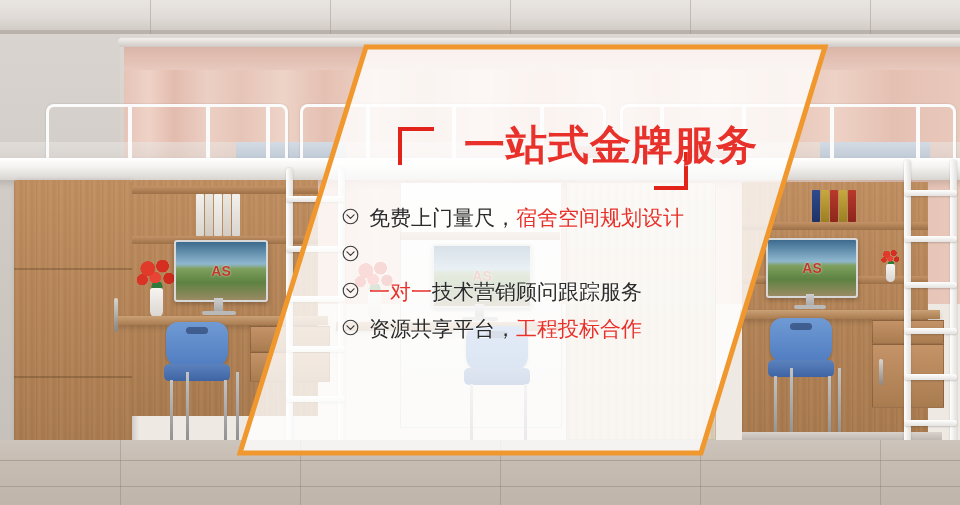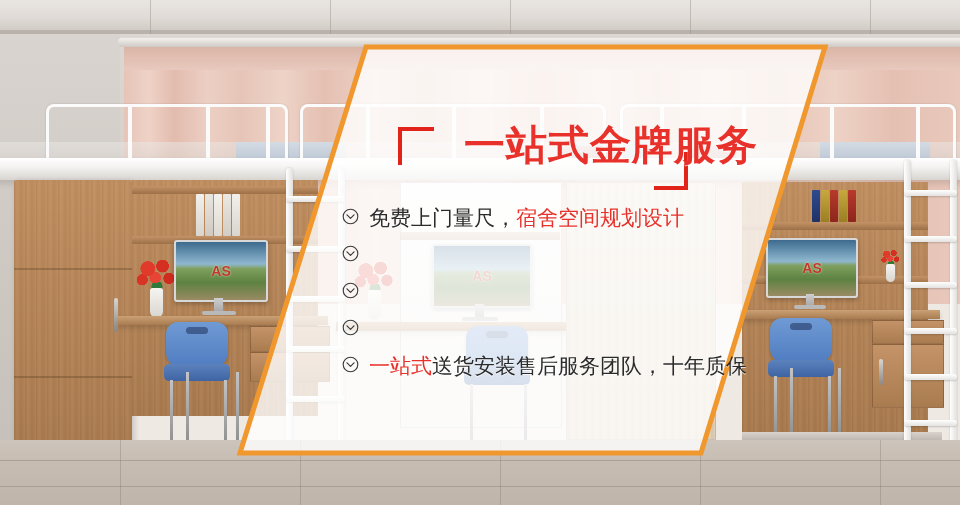--- a/index.html
+++ b/index.html
@@ -345,36 +345,29 @@
         </span>
       </div>
 
       <div class="bullet">
         <span class="bic">
           <svg width="17" height="17" viewBox="0 0 17 17">
             <circle cx="8.5" cy="8.5" r="7.3" fill="none" stroke="#3a3a3a" stroke-width="1.1"></circle>
             <path d="M5 6.8 L8.5 10.4 L12 6.8" fill="none" stroke="#3a3a3a" stroke-width="1.2" stroke-linecap="round" stroke-linejoin="round"></path>
           </svg>
         </span>
+        <span class="btxt"><span class="hl">一对一</span><span>技术营销顾问跟踪服务</span></span>
       </div>
 
       <div class="bullet">
         <span class="bic">
           <svg width="17" height="17" viewBox="0 0 17 17">
             <circle cx="8.5" cy="8.5" r="7.3" fill="none" stroke="#3a3a3a" stroke-width="1.1"></circle>
             <path d="M5 6.8 L8.5 10.4 L12 6.8" fill="none" stroke="#3a3a3a" stroke-width="1.2" stroke-linecap="round" stroke-linejoin="round"></path>
           </svg>
         </span>
+        <span class="btxt"><span>资源共享平台，</span><span class="hl">工程投标合作</span></span>
       </div>
 
-      <div class="bullet">
-        <span class="bic">
-          <svg width="17" height="17" viewBox="0 0 17 17">
-            <circle cx="8.5" cy="8.5" r="7.3" fill="none" stroke="#3a3a3a" stroke-width="1.1"></circle>
-            <path d="M5 6.8 L8.5 10.4 L12 6.8" fill="none" stroke="#3a3a3a" stroke-width="1.2" stroke-linecap="round" stroke-linejoin="round"></path>
-          </svg>
-        </span>
-        <span class="btxt"><span class="hl">一站式</span><span>送货安装售后服务团队，十年质保</span></span>
-      </div>
 
     </div>
   </div>
 </div>
 
 </body></html>

